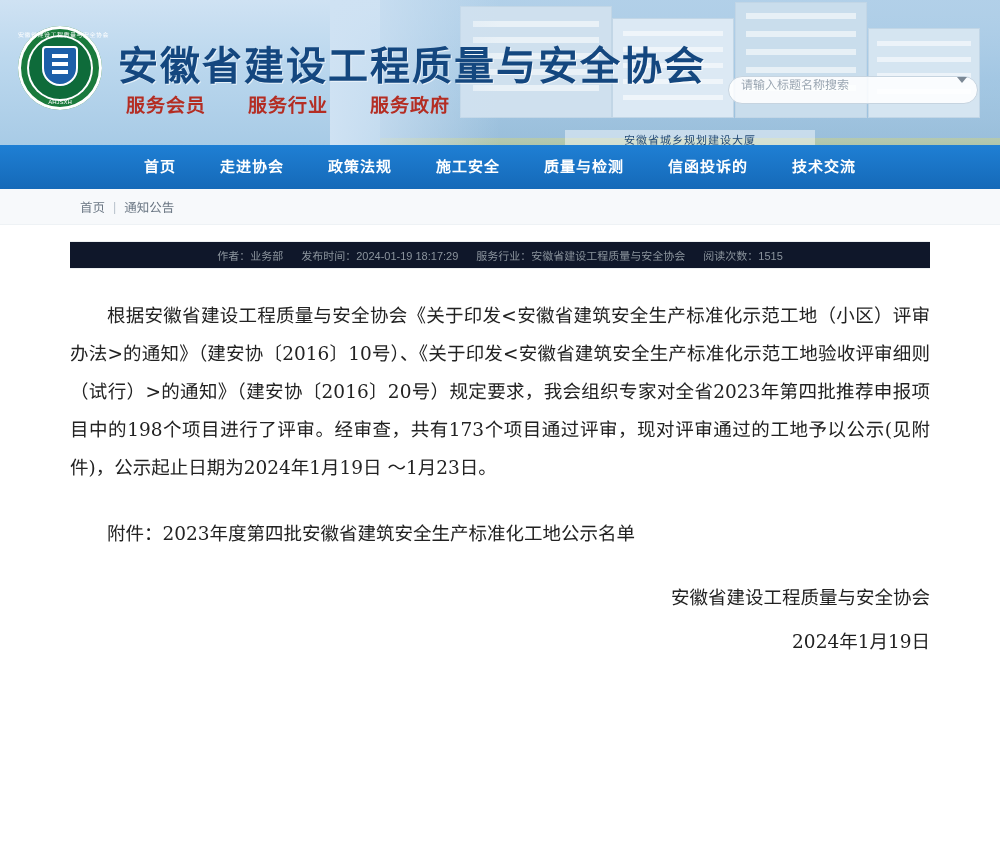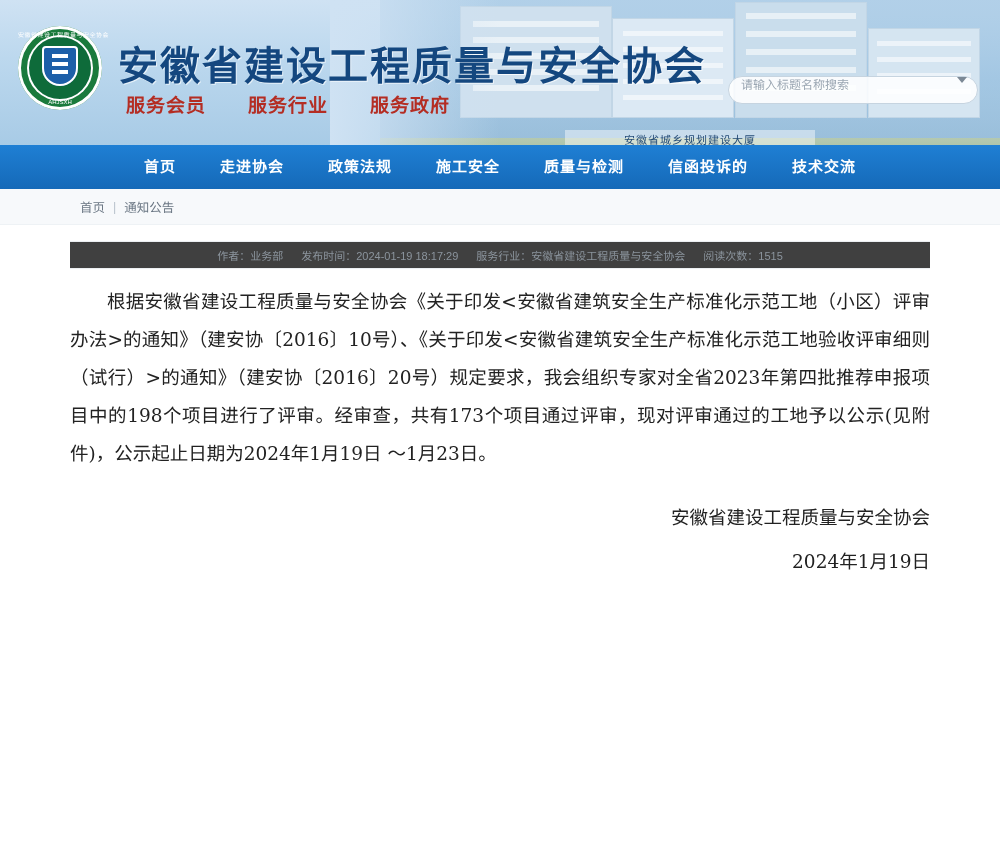--- a/index.html
+++ b/index.html
@@ -255,41 +255,41 @@
     font-size: 17px;
     font-weight: bold;
     color: #1a1a1a;
     padding: 18px 110px 0 110px;
     line-height: 1.6;
     font-family: "Liberation Sans", sans-serif;
   }
   .art-meta {
     margin: 16px 70px 0 70px;
     height: 26px;
-    background: #404040;
+    background: #0f172a;
     border-top: 1px solid #eceff2;
     border-bottom: 1px solid #eceff2;
     display: flex;
     align-items: center;
     justify-content: center;
     gap: 18px;
     font-size: 11px;
     color: #8b949d;
     white-space: nowrap;
   }
   .art-body {
     margin: 8px 70px 0 70px;
     font-family: "DejaVu Serif", "Liberation Serif", serif;
     font-size: 18.5px;
     line-height: 2.05;
     color: #222;
     text-align: justify;
   }
   .art-body p {
-    margin: 14px 0 0 0;
+    margin: 28px 0 0 0;
     text-indent: 2em;
   }
   .art-body p.no-indent { text-indent: 2em; }
   .sign {
     margin: 26px 70px 0 70px;
     font-family: "DejaVu Serif", "Liberation Serif", serif;
     font-size: 18.5px;
     color: #222;
     text-align: right;
     line-height: 2.1;
@@ -378,19 +378,20 @@
 
   <div class="art-meta">
     <span>作者：业务部</span>
     <span>发布时间：2024-01-19 18:17:29</span>
     <span>服务行业：安徽省建设工程质量与安全协会</span>
     <span>阅读次数：1515</span>
   </div>
 
   <div class="art-body">
     <p>根据安徽省建设工程质量与安全协会《关于印发&lt;安徽省建筑安全生产标准化示范工地（小区）评审办法&gt;的通知》（建安协〔2016〕10号）、《关于印发&lt;安徽省建筑安全生产标准化示范工地验收评审细则（试行）&gt;的通知》（建安协〔2016〕20号）规定要求，我会组织专家对全省2023年第四批推荐申报项目中的198个项目进行了评审。经审查，共有173个项目通过评审，现对评审通过的工地予以公示(见附件)，公示起止日期为2024年1月19日 ～1月23日。</p>
+    <p class="no-indent">附件：2023年度第四批安徽省建筑安全生产标准化工地公示名单</p>
   </div>
 
   <div class="sign">
     <span>安徽省建设工程质量与安全协会</span>
     <span class="date">2024年1月19日</span>
   </div>
 </div>
 
 </body></html>

